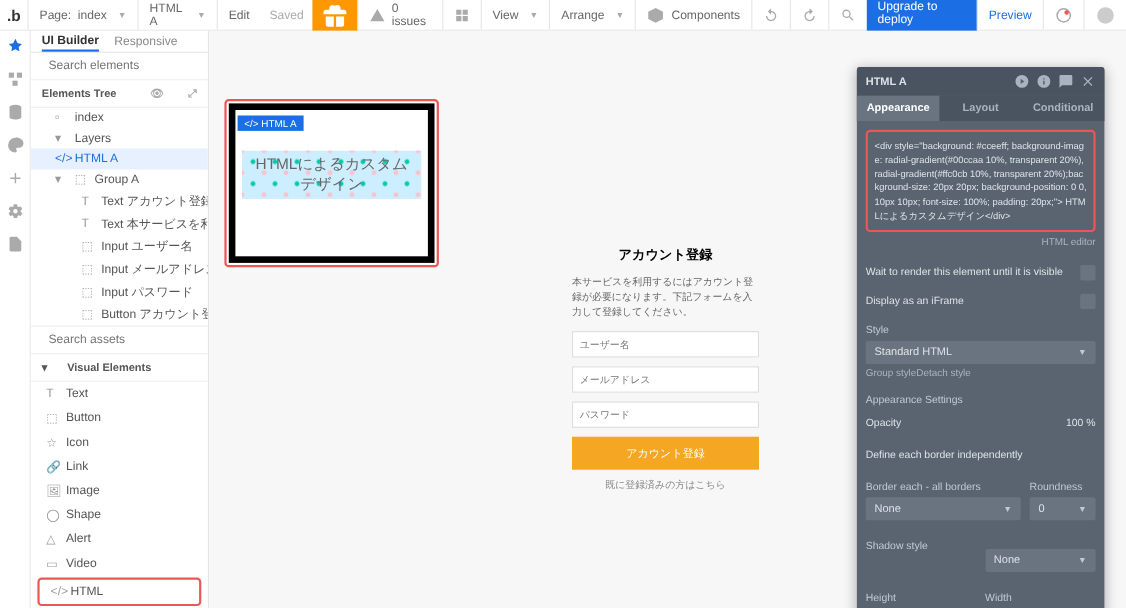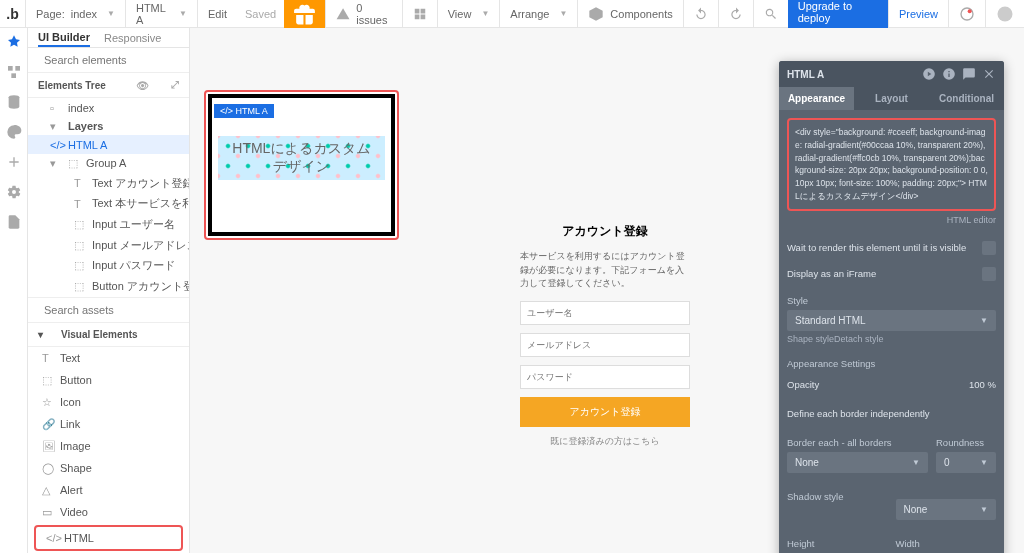--- a/index.html
+++ b/index.html
@@ -30,21 +30,21 @@
 .tree-item { padding: 5px 8px 5px 22px; display: flex; align-items: center; gap: 6px; cursor: pointer; white-space: nowrap; overflow: hidden; text-overflow: ellipsis; }
 .tree-item.active { background: #e6f0ff; color: #1b6ee3; }
 .tree-item .ti-icon { width: 12px; height: 12px; color: #999; flex-shrink: 0; display: flex; align-items: center; }
 .tree-item.active .ti-icon { color: #1b6ee3; }
 .tree-item.d2 { padding-left: 46px; }
 .visual-list .tree-item { padding-left: 14px; }
 .html-highlight { border: 2px solid #e55; border-radius: 4px; margin: 2px 6px; padding-left: 10px !important; }
 
 .canvas { flex: 1; position: relative; background: #f7f7f7; }
 .html-block { position: absolute; left: 14px; top: 62px; width: 195px; border: 2px solid #e55; border-radius: 4px; background: #fff; padding: 2px; }
-.html-block-inner { border: 4px solid #000000; padding: 2px; }
+.html-block-inner { border: 6px solid #000000; padding: 2px; }
 .html-tag { background: #1b6ee3; color: #fff; font-size: 9px; padding: 2px 6px; display: inline-block; margin-bottom: 4px; }
 .html-content { font-size: 14px; color: #666; text-align: center; padding: 14px 4px 50px 4px; }
 .html-content .title-txt { display: inline-block; padding: 4px 8px; }
 .pattern-bg { background: #cceeff; background-image: radial-gradient(#00ccaa 10%, transparent 20%), radial-gradient(#ffc0cb 10%, transparent 20%); background-size: 20px 20px; background-position: 0 0, 10px 10px; }
 
 .form-card { position: absolute; left: 330px; top: 195px; width: 170px; font-size: 10px; }
 .form-card h3 { font-size: 12px; text-align: center; margin-bottom: 10px; font-weight: 600; }
 .form-card p { font-size: 9px; color: #666; line-height: 1.5; margin-bottom: 10px; }
 .form-card input { width: 100%; padding: 6px; border: 1px solid #ddd; margin-bottom: 8px; font-size: 9px; }
 .form-card button { width: 100%; padding: 8px; background: #f5a623; color: #fff; border: none; font-size: 10px; cursor: pointer; margin-bottom: 8px; }
@@ -204,21 +204,21 @@
       <span>Elements Tree</span>
       <span class="eye">👁</span>
       <span style="color:#aaa;margin-left:4px">⤢</span>
     </div>
     <div class="tree-item">
         <span class="ti-icon">▫</span>
         <span>index</span>
       </div>
     <div class="tree-item">
         <span class="ti-icon">▾</span>
-        <span style="font-weight:700">Layers</span>
+        <span style="font-weight:400">Layers</span>
       </div>
     <div class="tree-item active">
         <span class="ti-icon">&lt;/&gt;</span>
         <span>HTML A</span>
       </div>
     <div class="tree-item">
         <span class="ti-icon">▾</span>
         <span class="ti-icon">⬚</span>
         <span>Group A</span>
       </div>
@@ -351,21 +351,21 @@
             <span>Display as an iFrame</span>
             <span class="fill"></span>
             <span class="checkbox"></span>
           </div>
         <div class="insp-label">Style</div>
         <div class="insp-select">
             <span>Standard HTML</span>
             <span class="chev2">▼</span>
           </div>
         <div class="insp-small-row">
-            <span>Shape style</span>
+            <span>Group style</span>
             <span class="fill"></span>
             <span>Detach style</span>
           </div>
         <div class="insp-label" style="margin-top:14px">Appearance Settings</div>
         <div class="insp-row"><span>Opacity</span><span class="fill"></span><span>100</span>&nbsp;<span>%</span></div>
         <div class="insp-row" style="margin-top:6px">
             <span>Define each border independently</span>
           </div>
         <div class="insp-cols">
           <div>

